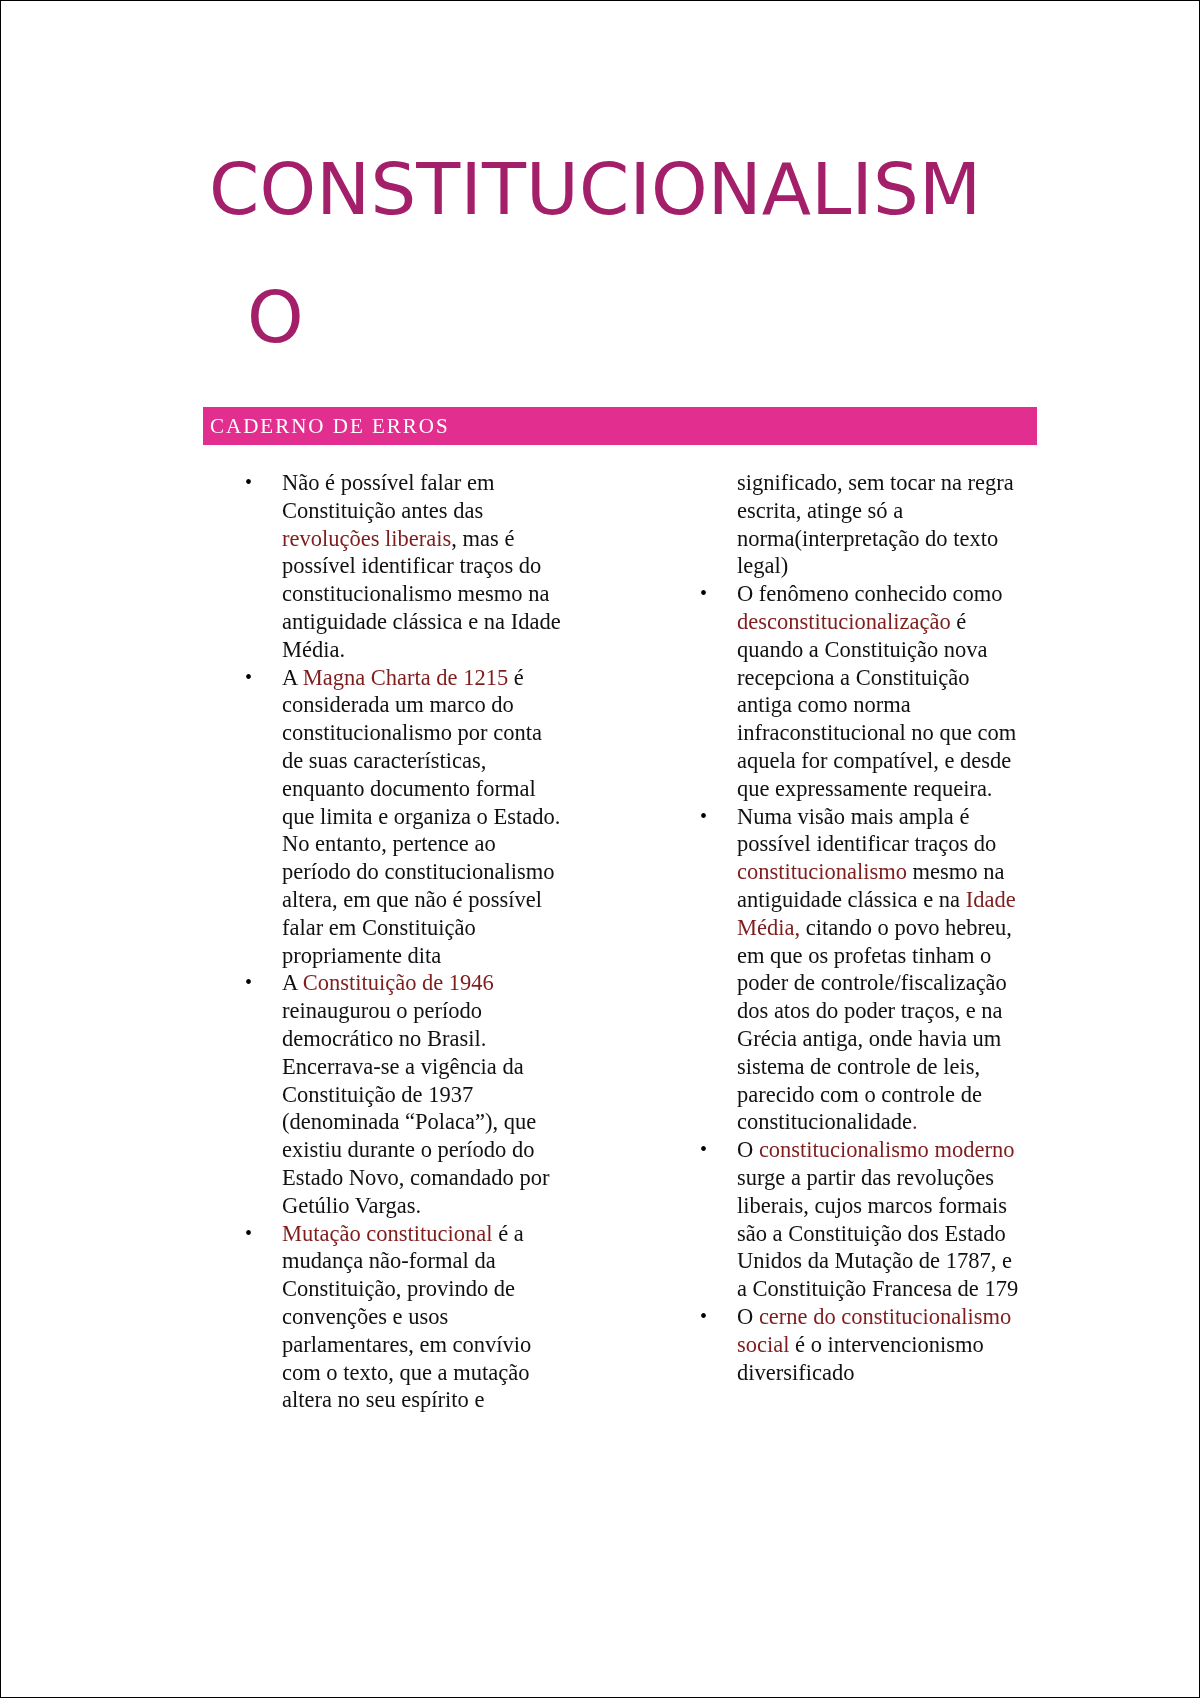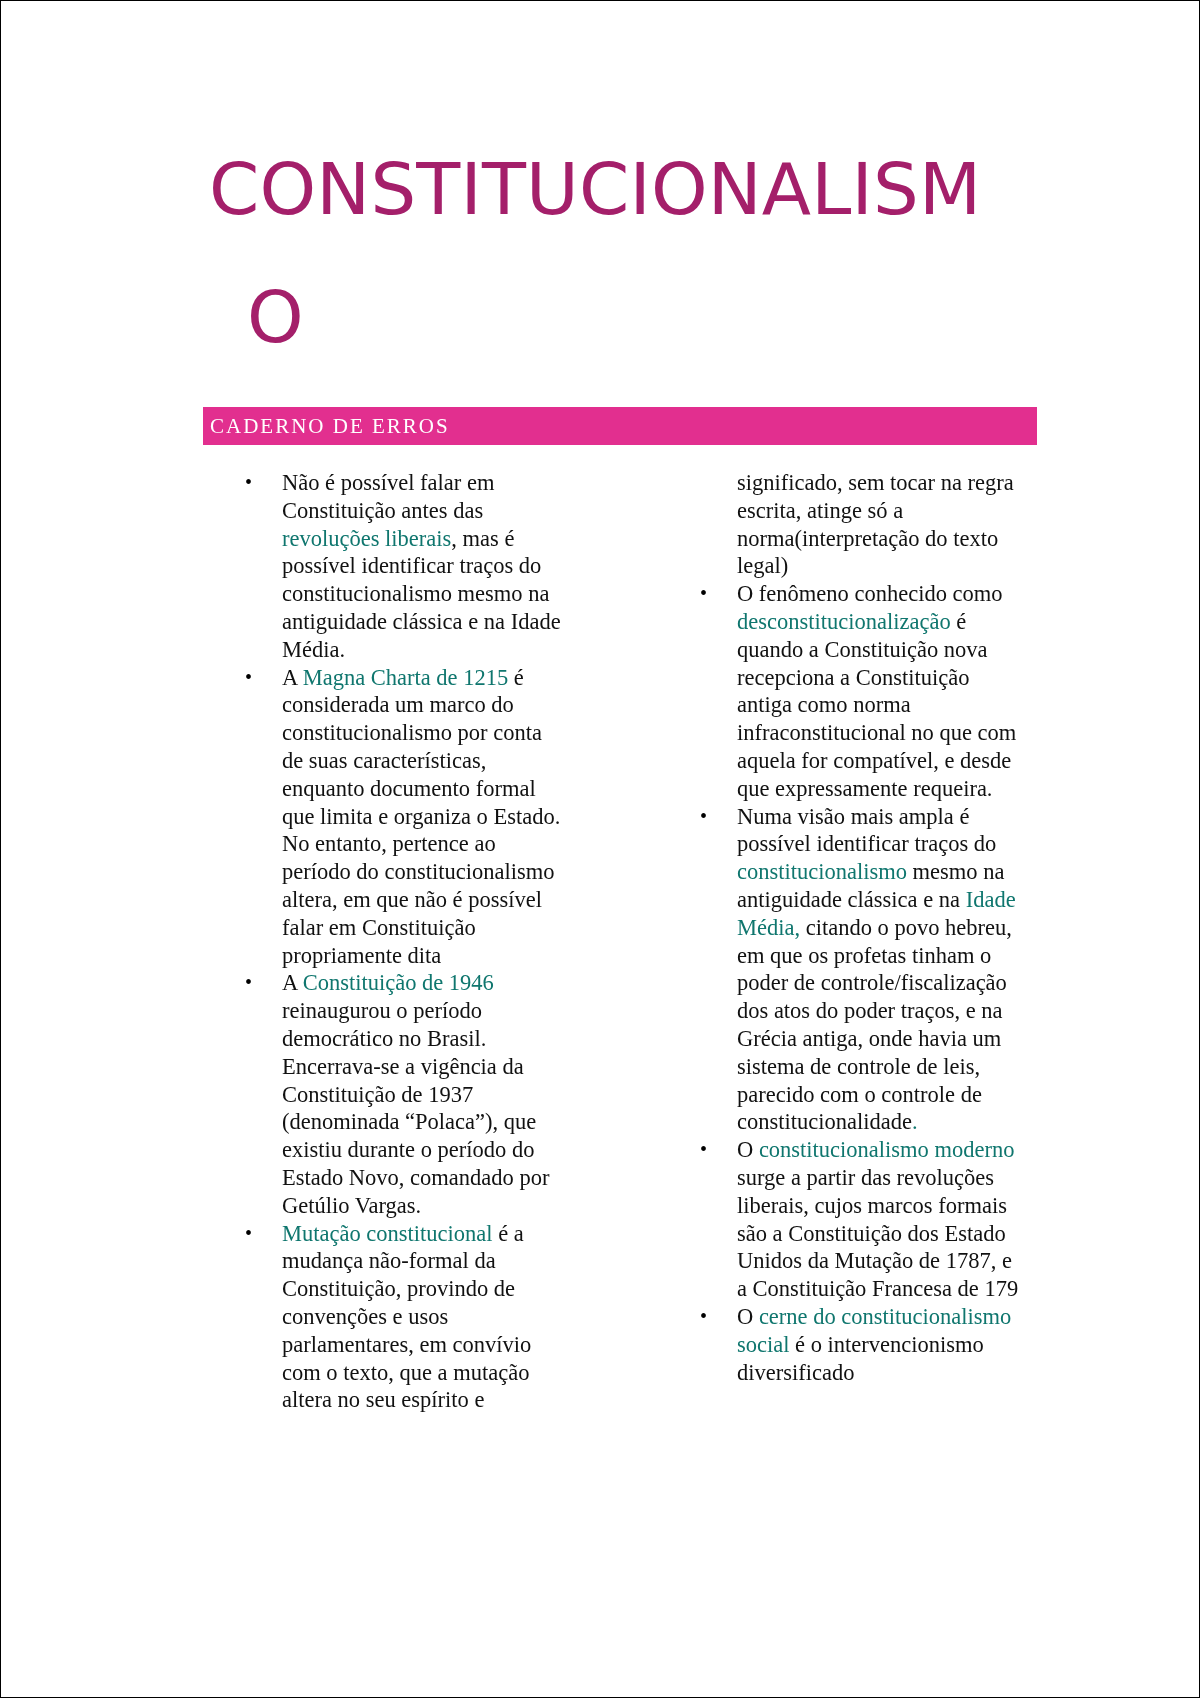--- a/index.html
+++ b/index.html
@@ -29,21 +29,21 @@
   .col.right { left: 687px; width: 380px; margin-left: 12px; }
   .line {
     position: relative; height: 27.8px; line-height: 27.8px;
     font-family: "Liberation Serif", serif; font-size: 22.5px; color: #111;
     white-space: nowrap; padding-left: 37px;
   }
   .bullet {
     position: absolute; left: 0; top: 0;
     font-family: "Liberation Serif", serif; font-size: 20px; color: #000;
   }
-  .hl { color: #0f766e; }
+  .hl { color: #7f1d1d; }
 </style>
 </head>
 <body>
 
 <div class="page">
   <h1 class="title">
     <span class="l1">CONSTITUCIONALISM</span>
     <span class="l2">O</span>
   </h1>
 

